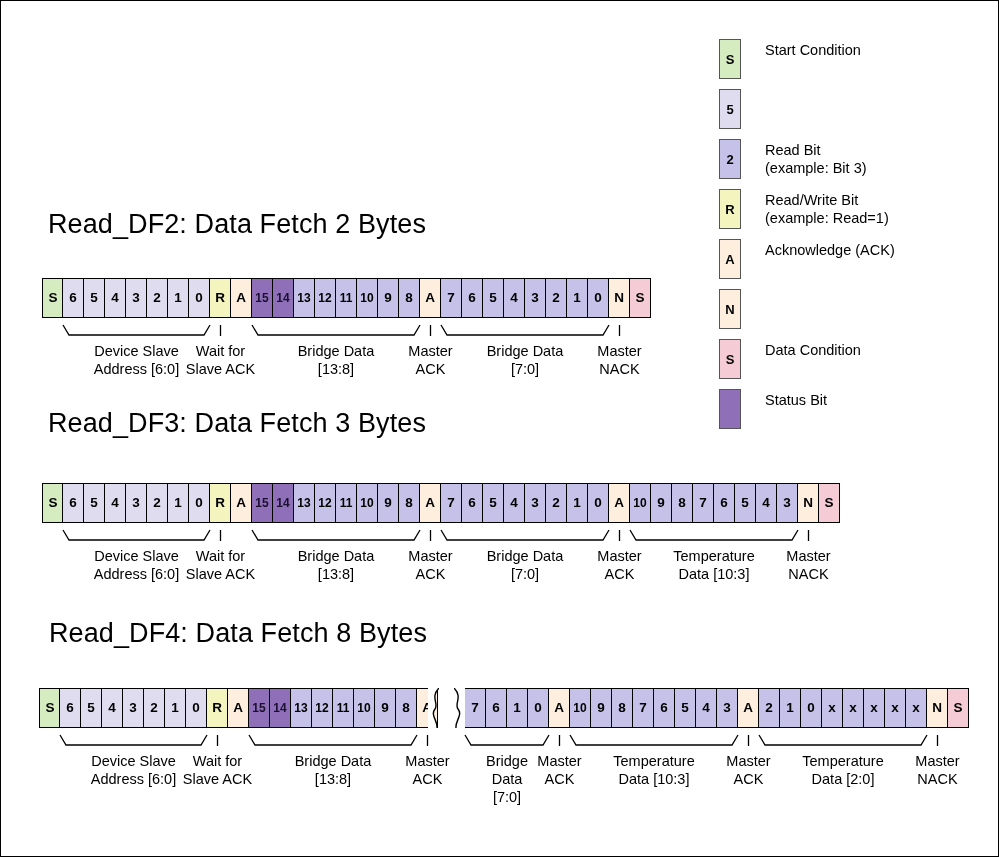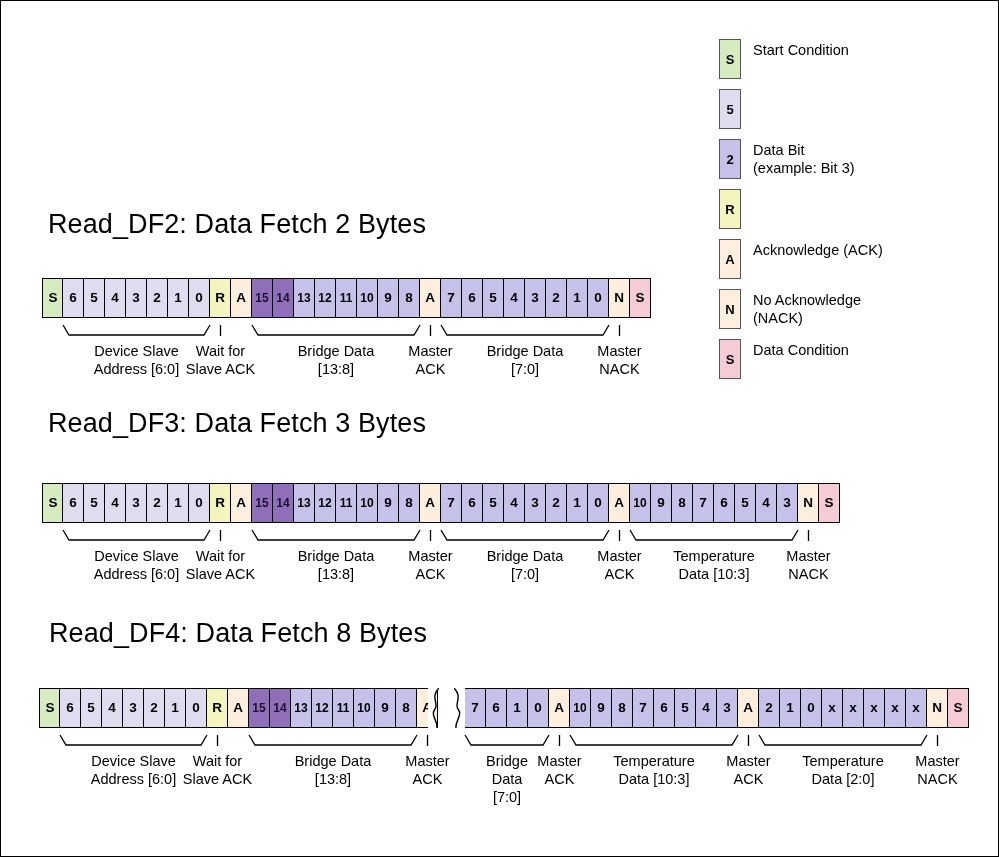--- a/index.html
+++ b/index.html
@@ -20,21 +20,21 @@
   
   #legend{position:absolute;left:718px;top:38px;width:262px;}
   .leg-row{display:flex;align-items:flex-start;margin-bottom:10px;}
   .leg-sw{
     width:22px;height:40px;flex:0 0 22px;
     border:1px solid #555;
     display:flex;align-items:center;justify-content:center;
     font-size:13px;font-weight:bold;line-height:1;
     box-sizing:border-box;
   }
-  .leg-txt{margin-left:12px;font-size:14.5px;line-height:18px;padding-top:2px;}
+  .leg-txt{margin-left:24px;font-size:14.5px;line-height:18px;padding-top:2px;}
   .leg-txt div{white-space:nowrap;}
 
   
   .sect-title{position:absolute;font-size:27px;letter-spacing:0.1px;white-space:nowrap;}
 
   
   .strip{position:absolute;display:flex;height:40px;box-sizing:border-box;}
   .cell{
     border:1px solid #000;
     margin-left:-1px;
@@ -77,44 +77,50 @@
         <div class="leg-txt">
           <div>Start Condition</div>
         </div>
       </div>
       <div class="leg-row">
         <div class="leg-sw c-addr">5</div>
       </div>
       <div class="leg-row">
         <div class="leg-sw c-data">2</div>
         <div class="leg-txt">
-          <div>Data Bit</div>
+          <div>Read Bit</div>
           <div>(example: Bit 3)</div>
         </div>
       </div>
       <div class="leg-row">
         <div class="leg-sw c-rw">R</div>
+        <div class="leg-txt">
+          <div>Read/Write Bit</div>
+          <div>(example: Read=1)</div>
+        </div>
       </div>
       <div class="leg-row">
         <div class="leg-sw c-ack">A</div>
         <div class="leg-txt">
           <div>Acknowledge (ACK)</div>
         </div>
       </div>
       <div class="leg-row">
         <div class="leg-sw c-nack">N</div>
-        <div class="leg-txt">
-          <div>No Acknowledge</div>
-          <div>(NACK)</div>
-        </div>
       </div>
       <div class="leg-row">
         <div class="leg-sw c-stop">S</div>
         <div class="leg-txt">
           <div>Data Condition</div>
+        </div>
+      </div>
+      <div class="leg-row">
+        <div class="leg-sw c-status"></div>
+        <div class="leg-txt">
+          <div>Status Bit</div>
         </div>
       </div>
     </div>
 
   <div id="sections">
       <div class="sect-title" style="left: 47px; top: 208px;">Read_DF2: Data Fetch 2 Bytes</div>
       <div class="strip" style="left: 41px; top: 277px; display: block; position: absolute;">
         <div class="cell c-start" style="position: absolute; left: 0px; top: 0px; width: 22px;">S</div>
         <div class="cell c-addr" style="position: absolute; left: 21px; top: 0px; width: 22px;">6</div>
         <div class="cell c-addr" style="position: absolute; left: 42px; top: 0px; width: 22px;">5</div>

